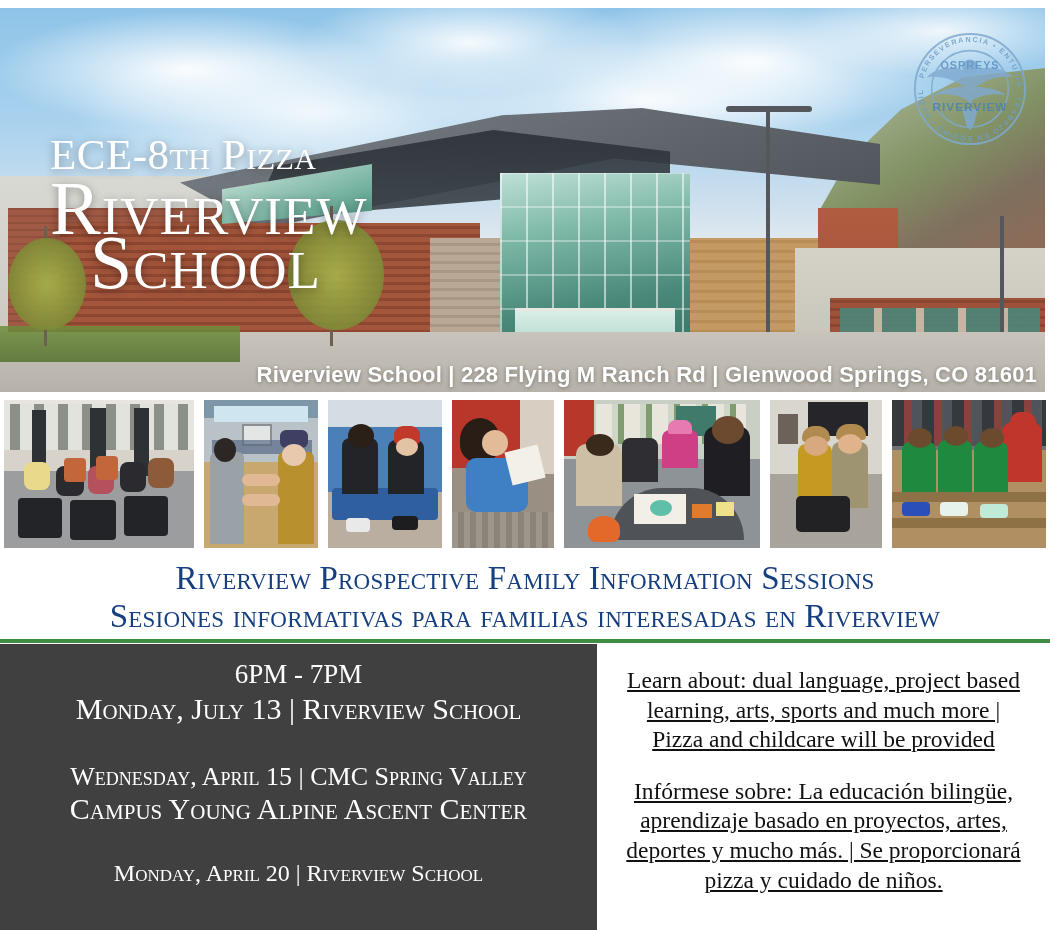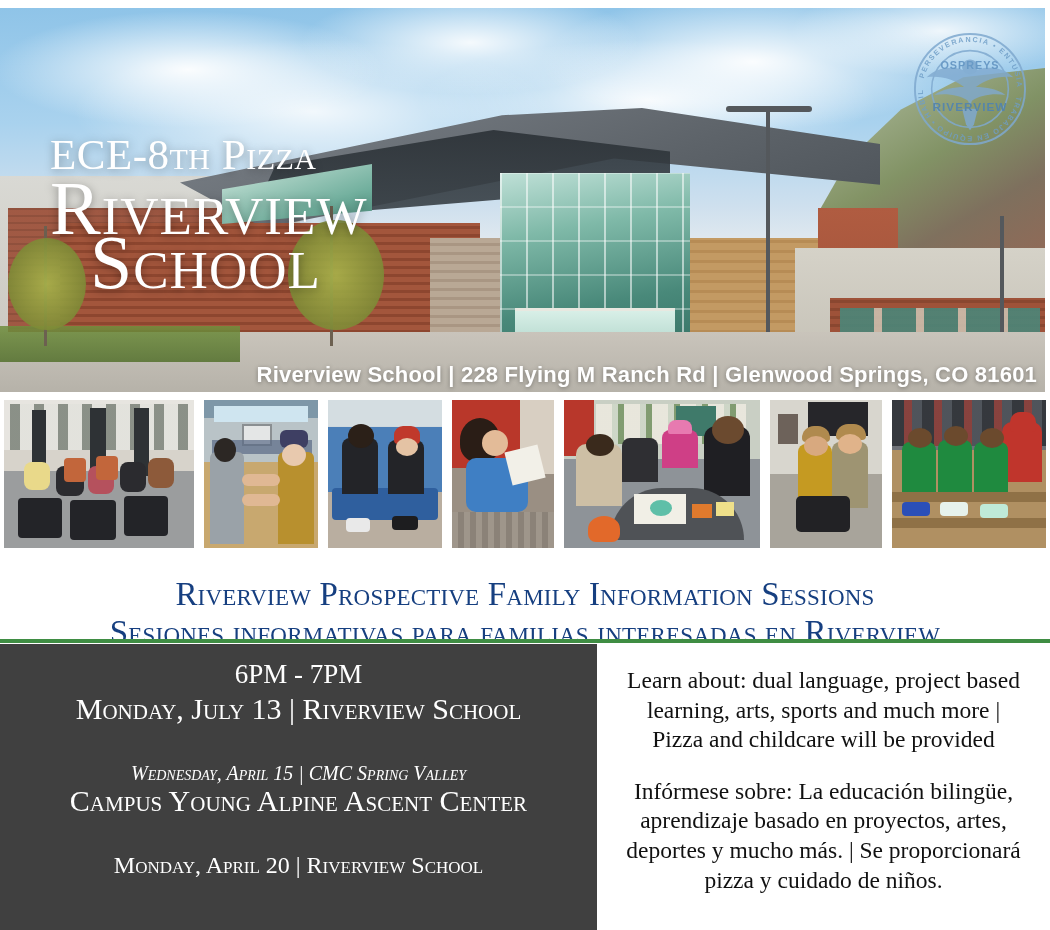--- a/index.html
+++ b/index.html
@@ -139,51 +139,51 @@
     position:absolute;right:16px;top:22px;width:118px;height:118px;z-index:9;opacity:.85;
   }
 
   
   .strip{position:absolute;left:0;top:400px;width:1050px;height:148px;}
   .ph{position:absolute;top:0;height:148px;overflow:hidden;background:#b9bcc0;}
   .ph .scene{position:absolute;inset:0;}
 
   
   .headline{
-    position:absolute;left:0;top:576px;width:1050px;text-align:center;
+    position:absolute;left:0;top:560px;width:1050px;text-align:center;
     color:#163f80;font-variant:small-caps;line-height:1.14;letter-spacing:.2px;
   }
   .headline .l1{font-size:33px;}
   .headline .l2{font-size:33px;}
 
   .divider{
     position:absolute;left:0;top:639px;width:1050px;height:4px;background:#3f8d43;
   }
 
   
   .panel-blue{
     position:absolute;left:0;top:644px;width:597px;height:360px;background:#404040;
   }
   .blue-inner{
     position:absolute;left:0;top:0;width:100%;
     color:#ffffff;text-align:center;font-variant:small-caps;line-height:1.2;
   }
   .bl-time{font-size:27px;margin-top:14px;}
   .bl-line{font-size:30px;margin-top:1px;}
   .bl-gap{height:34px;}
-  .bl-line2{font-size:20px;font-style:italic;}
+  .bl-line2{font-size:26px;}
   .bl-line3{font-size:30px;margin-top:-2px;}
   .bl-gap2{height:32px;}
   .bl-line4{font-size:24px;}
 
   .panel-white{
     position:absolute;left:597px;top:644px;width:453px;height:286px;background:#ffffff;
     color:#111111;text-align:center;
   }
-  .wp-text{font-size:23.5px;line-height:1.26;padding:0 22px;}
+  .wp-text{font-size:23.5px;line-height:1.26;padding:0 22px;text-decoration:underline;}
   .wp-en{margin-top:22px;}
   .wp-es{margin-top:22px;}
 </style>
 </head>
 <body>
 
 <div class="poster">
 
   <div class="hero">
     <div class="hero-sky"></div>

